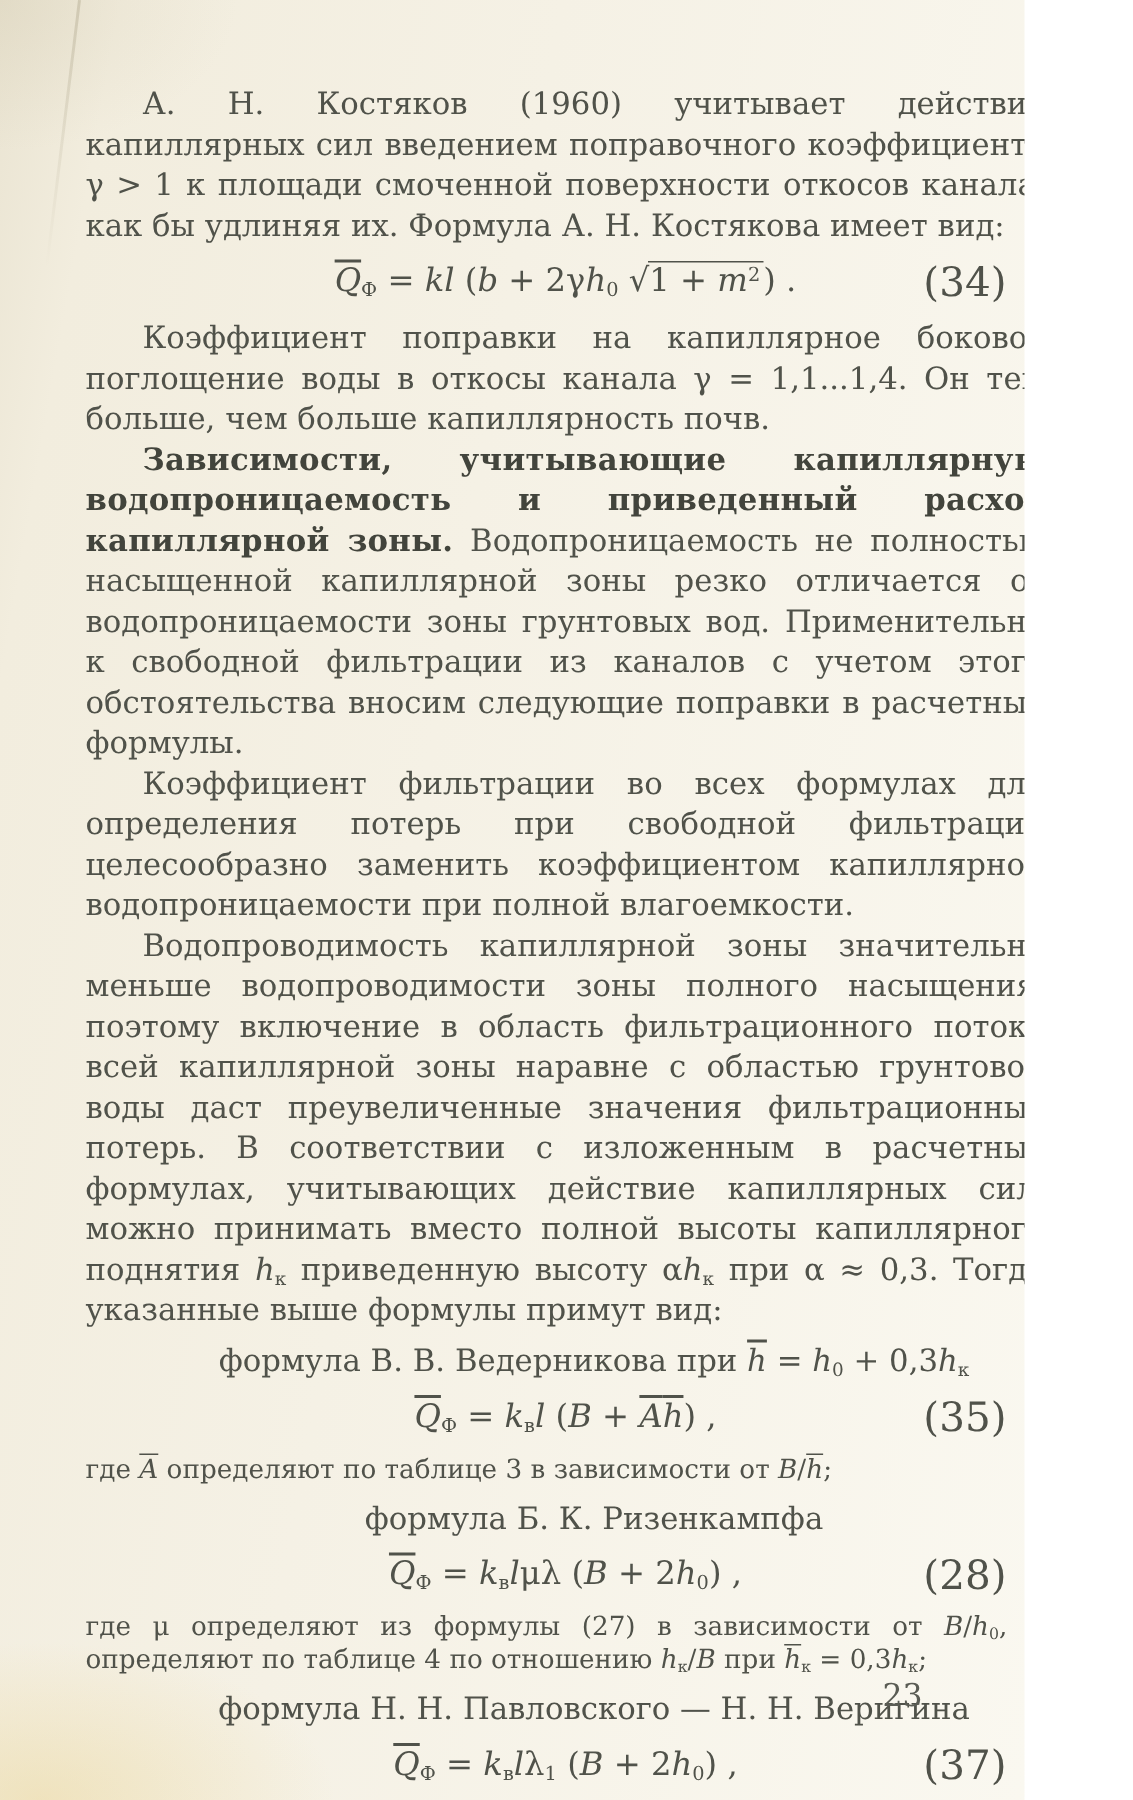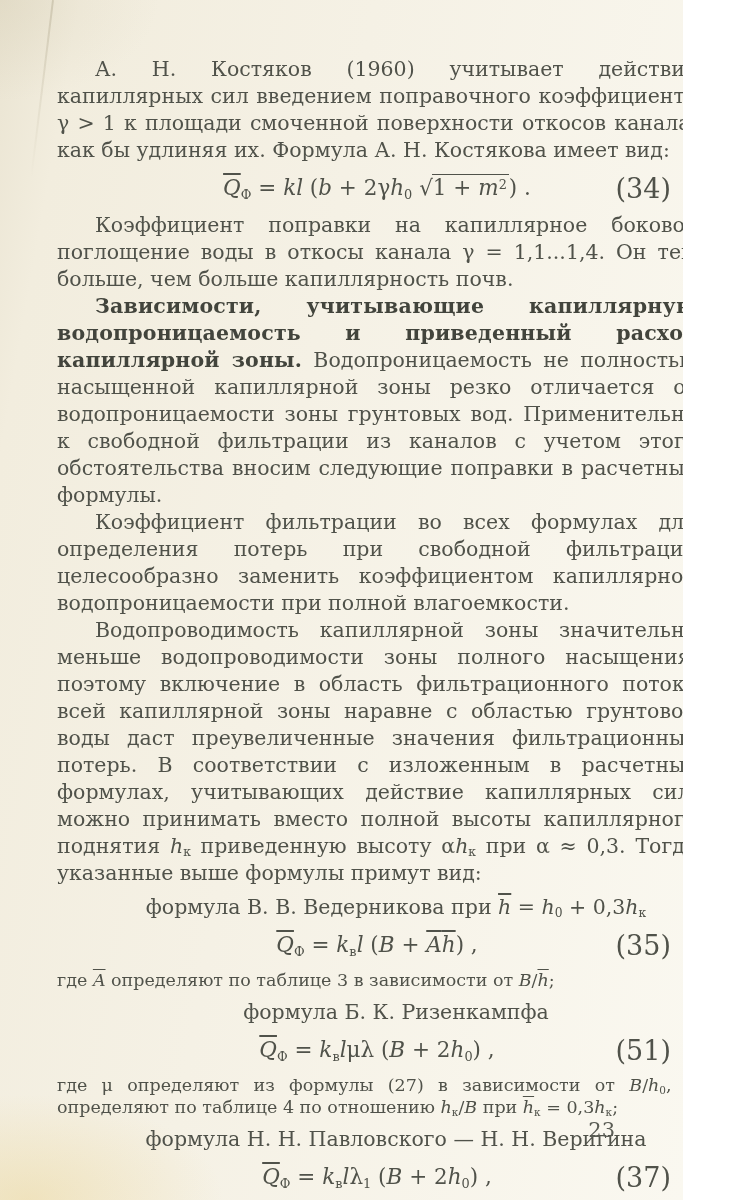--- a/index.html
+++ b/index.html
@@ -81,21 +81,21 @@
       <span><span class="ov"><i>Q</i></span><sub>Ф</sub> = <i>k</i><sub>в</sub><i>l</i> (<i>B</i> + <span class="ov"><i>A</i></span><span class="ov"><i>h</i></span>) ,</span>
       <span class="fnum">(35)</span>
     </div>
 
     <p class="note">где <span class="ov"><i>A</i></span> определяют по таблице 3 в зависимости от <i>B</i>/<span class="ov"><i>h</i></span>;</p>
 
     <p class="lead">формула Б. К. Ризенкампфа</p>
 
     <div class="frow">
       <span><span class="ov"><i>Q</i></span><sub>Ф</sub> = <i>k</i><sub>в</sub><i>l</i>μλ (<i>B</i> + 2<i>h</i><sub>0</sub>) ,</span>
-      <span class="fnum">(51)</span>
+      <span class="fnum">(28)</span>
     </div>
 
     <p class="note">где μ определяют из формулы (27) в зависимости от <i>B</i>/<i>h</i><sub>0</sub>, λ определяют по таблице 4 по отношению <i>h</i><sub>к</sub>/<i>B</i> при <span class="ov"><i>h</i></span><sub>к</sub> = 0,3<i>h</i><sub>к</sub>;</p>
 
     <p class="lead">формула Н. Н. Павловского — Н. Н. Веригина</p>
 
     <div class="frow">
       <span><span class="ov"><i>Q</i></span><sub>Ф</sub> = <i>k</i><sub>в</sub><i>l</i>λ<sub>1</sub> (<i>B</i> + 2<i>h</i><sub>0</sub>) ,</span>
       <span class="fnum">(37)</span>
     </div>

